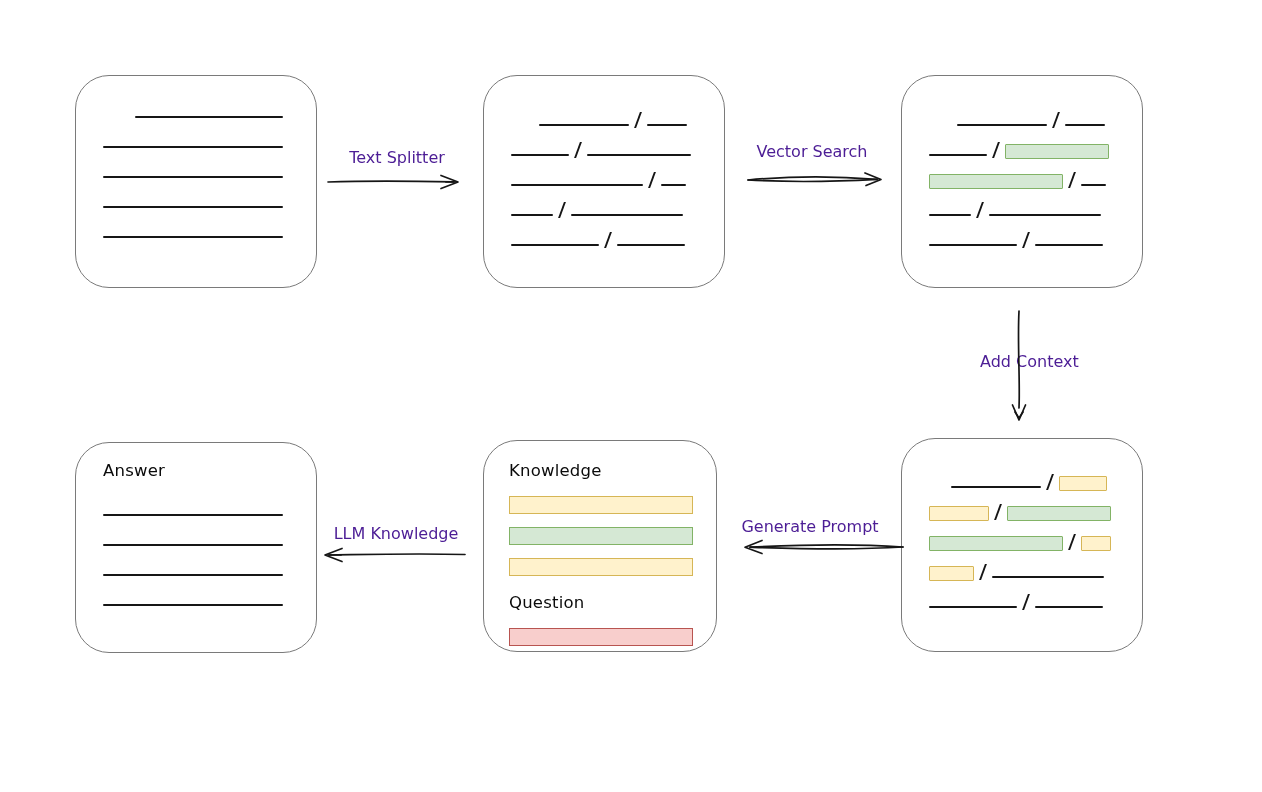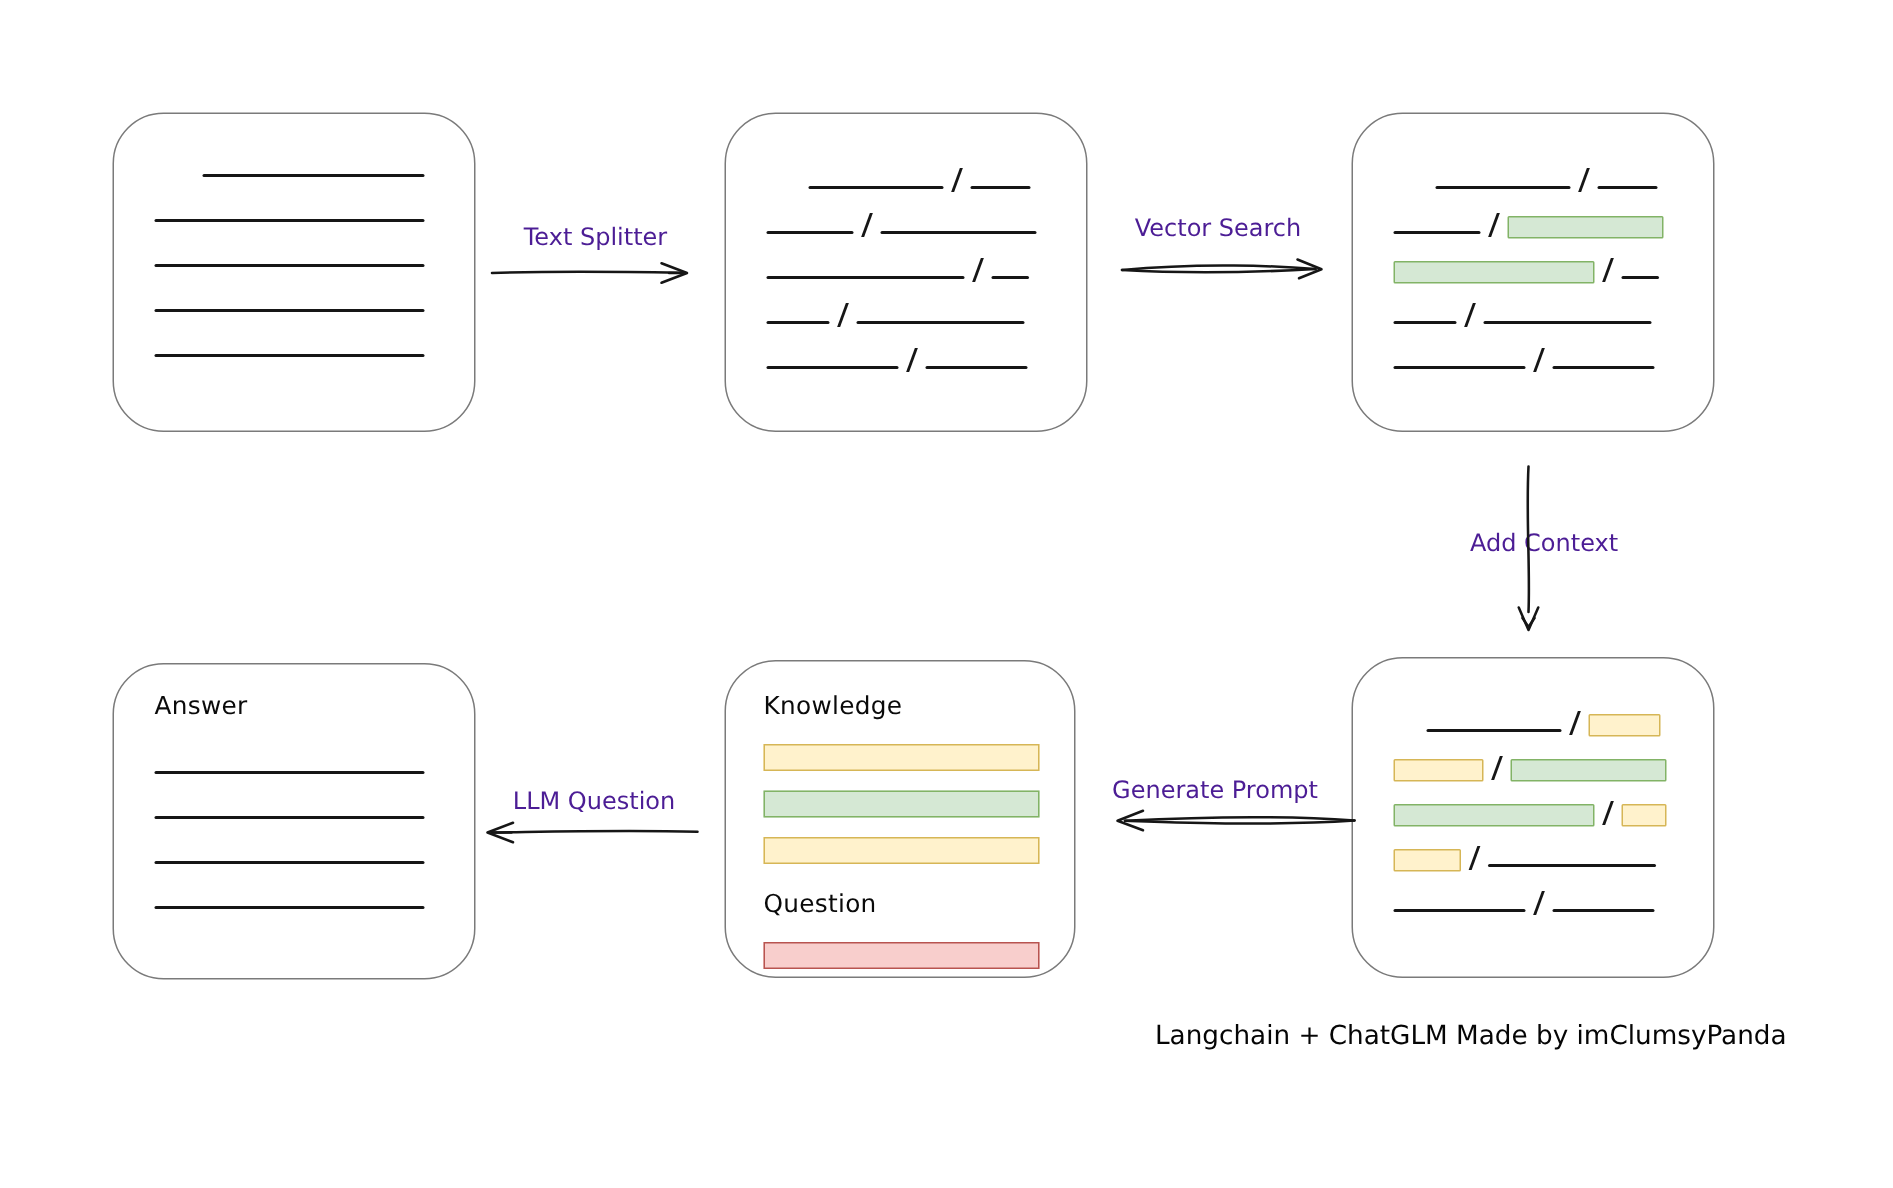--- a/index.html
+++ b/index.html
@@ -256,22 +256,21 @@
     <polyline points="7,103 11,109 15,103"></polyline>
   </svg>
 
   <div class="arrow-label" style="left:729px;top:517px;width:162px;text-align:center;">Generate Prompt</div>
   <svg class="arrow-svg" style="left:737px;top:537px;" width="168" height="20" viewBox="0 0 168 20">
     <path d="M166,10 C110,6 55,8 13,10.2"></path>
     <path d="M166,10 C110,13.6 55,11.6 13,10.2"></path>
     <polyline points="25,3.5 8,10.2 25,16.5"></polyline>
   </svg>
 
-  <div class="arrow-label" style="left:322px;top:524px;width:148px;">LLM Question</div>
+  <div class="arrow-label" style="left:322px;top:524px;width:148px;">LLM Knowledge</div>
   <svg class="arrow-svg" style="left:315px;top:545px;" width="152" height="20" viewBox="0 0 152 20">
     <path d="M150,9.5 C100,8.2 55,9.4 13,10"></path>
     <polyline points="27,3.5 10,10 27,16.5"></polyline>
     <polyline points="14,10 26,10"></polyline>
   </svg>
 
-  <div class="caption">Langchain + ChatGLM Made by imClumsyPanda</div>
 
 </div>
 
 </body></html>

